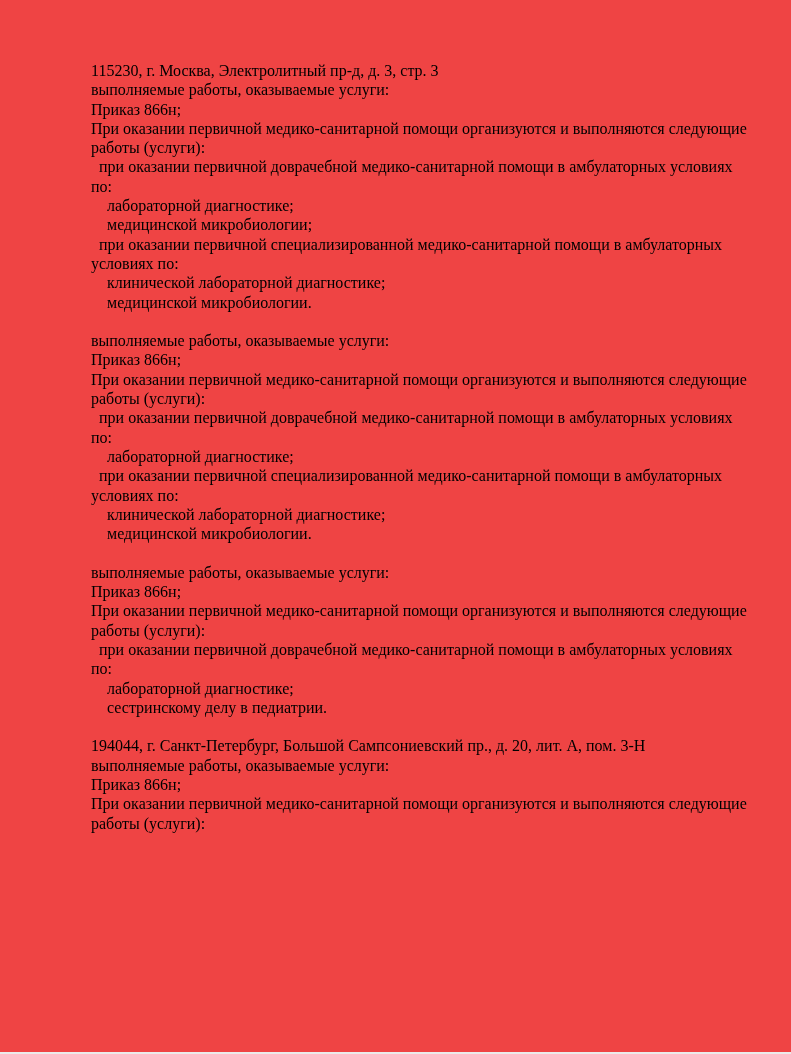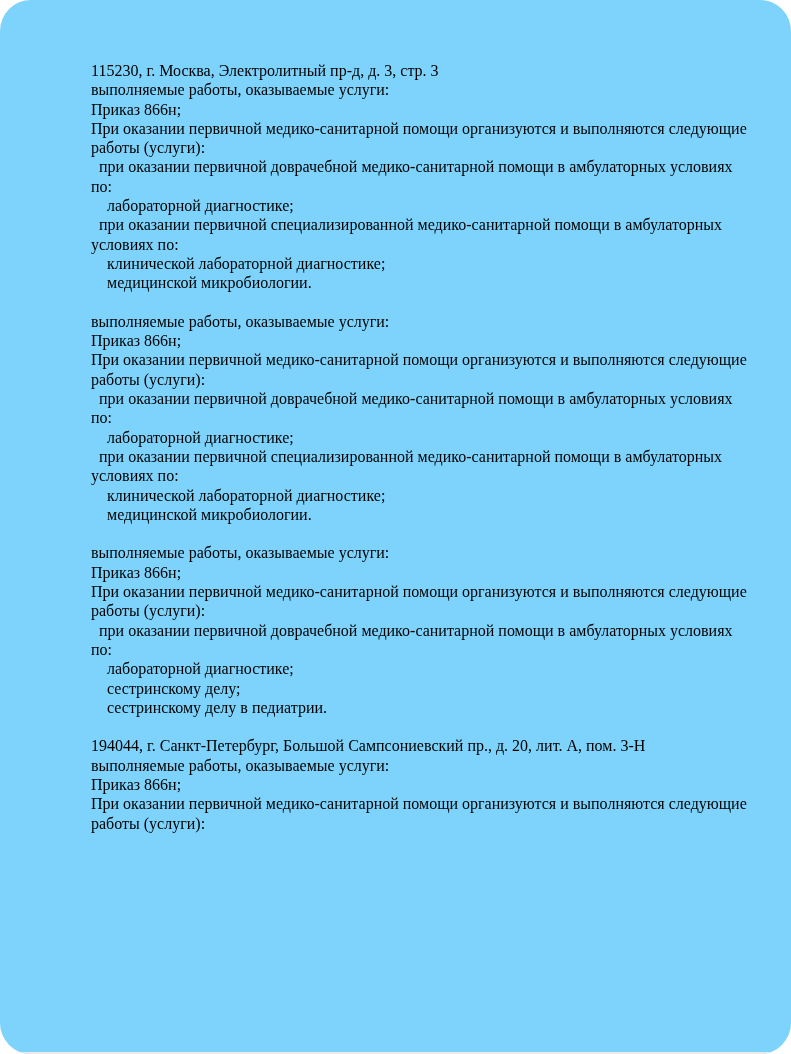--- a/index.html
+++ b/index.html
@@ -41,31 +41,32 @@
     left: 0;
     bottom: 0;
     width: 791px;
     height: 2px;
     background: #ebebeb;
   }
 </style>
 </head>
 <body>
 
-<div class="page" style="background: #7dd3fc; border-radius: 31px;">
+<div class="page" style="background: #ef4444;">
   <div class="content" style="color: rgb(0, 0, 0);">
       <div class="section">
         <div class="line">115230, г. Москва, Электролитный пр-д, д. 3, стр. 3</div>
         <div class="line">выполняемые работы, оказываемые услуги:</div>
         <div class="line">Приказ 866н;</div>
         <div class="line">При оказании первичной медико-санитарной помощи организуются и выполняются следующие</div>
         <div class="line">работы (услуги):</div>
         <div class="line">  при оказании первичной доврачебной медико-санитарной помощи в амбулаторных условиях</div>
         <div class="line">по:</div>
         <div class="line">    лабораторной диагностике;</div>
+        <div class="line">    медицинской микробиологии;</div>
         <div class="line">  при оказании первичной специализированной медико-санитарной помощи в амбулаторных</div>
         <div class="line">условиях по:</div>
         <div class="line">    клинической лабораторной диагностике;</div>
         <div class="line">    медицинской микробиологии.</div>
       </div>
       <div class="section">
         <div class="line">выполняемые работы, оказываемые услуги:</div>
         <div class="line">Приказ 866н;</div>
         <div class="line">При оказании первичной медико-санитарной помощи организуются и выполняются следующие</div>
         <div class="line">работы (услуги):</div>
@@ -78,21 +79,20 @@
         <div class="line">    медицинской микробиологии.</div>
       </div>
       <div class="section">
         <div class="line">выполняемые работы, оказываемые услуги:</div>
         <div class="line">Приказ 866н;</div>
         <div class="line">При оказании первичной медико-санитарной помощи организуются и выполняются следующие</div>
         <div class="line">работы (услуги):</div>
         <div class="line">  при оказании первичной доврачебной медико-санитарной помощи в амбулаторных условиях</div>
         <div class="line">по:</div>
         <div class="line">    лабораторной диагностике;</div>
-        <div class="line">    сестринскому делу;</div>
         <div class="line">    сестринскому делу в педиатрии.</div>
       </div>
       <div class="section">
         <div class="line">194044, г. Санкт-Петербург, Большой Сампсониевский пр., д. 20, лит. А, пом. 3-Н</div>
         <div class="line">выполняемые работы, оказываемые услуги:</div>
         <div class="line">Приказ 866н;</div>
         <div class="line">При оказании первичной медико-санитарной помощи организуются и выполняются следующие</div>
         <div class="line">работы (услуги):</div>
       </div>
     </div>

